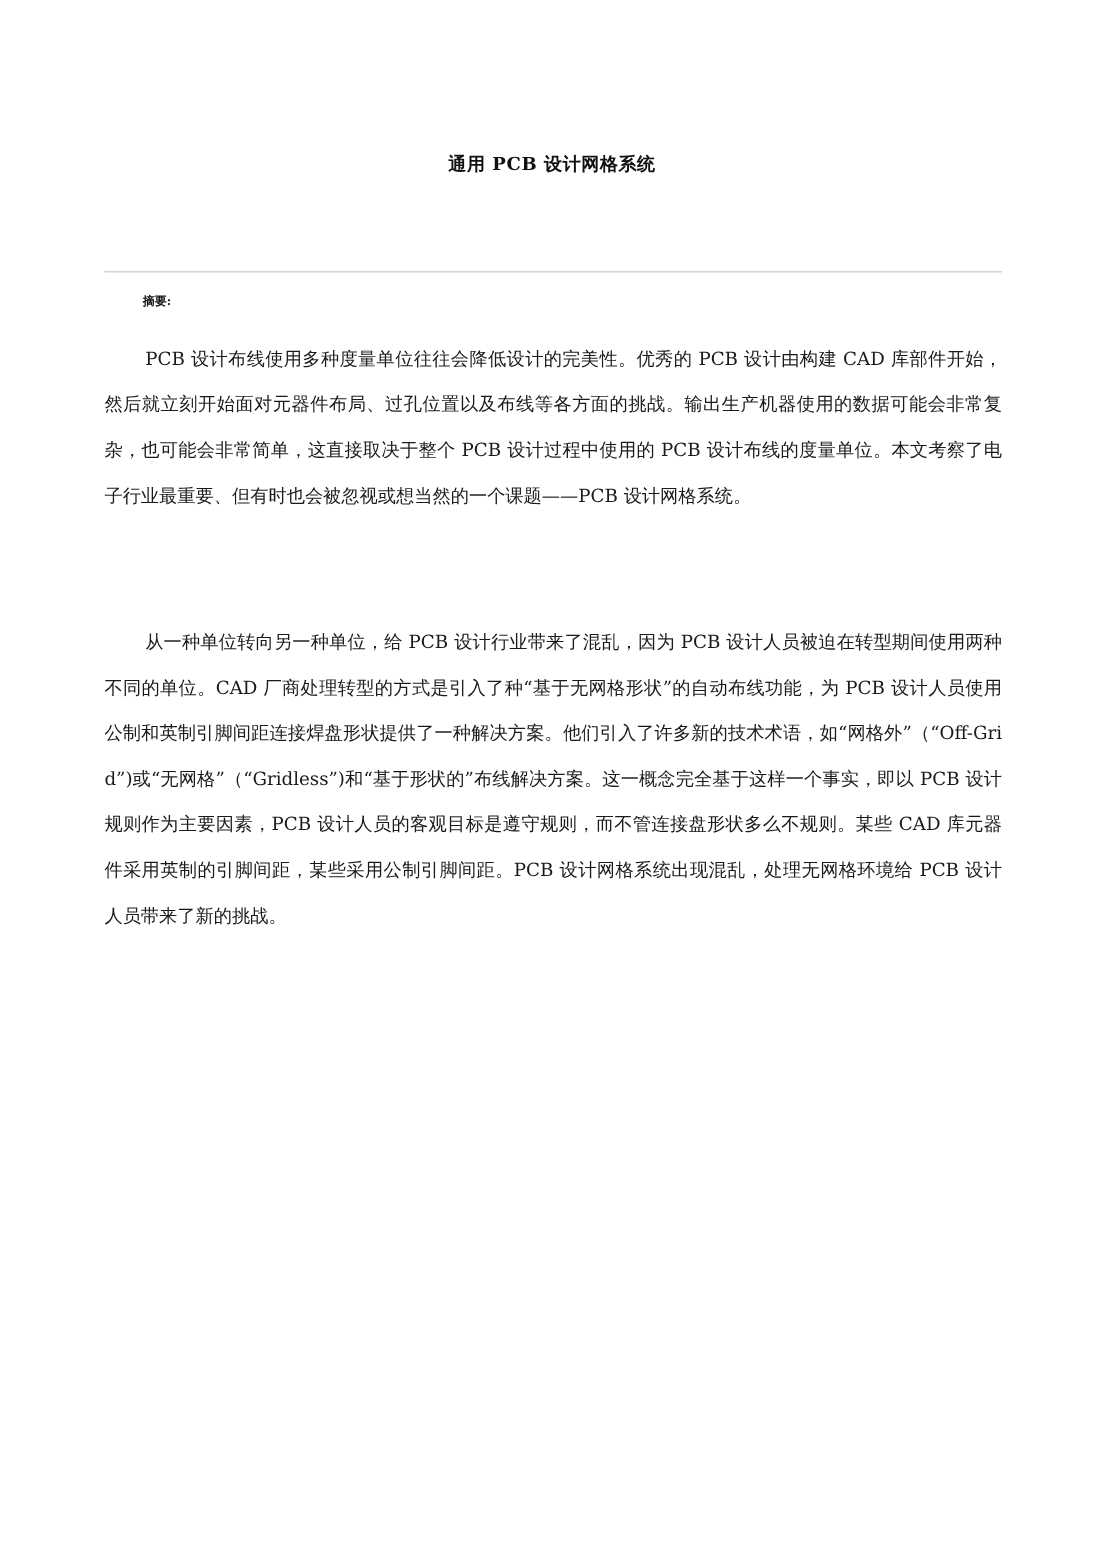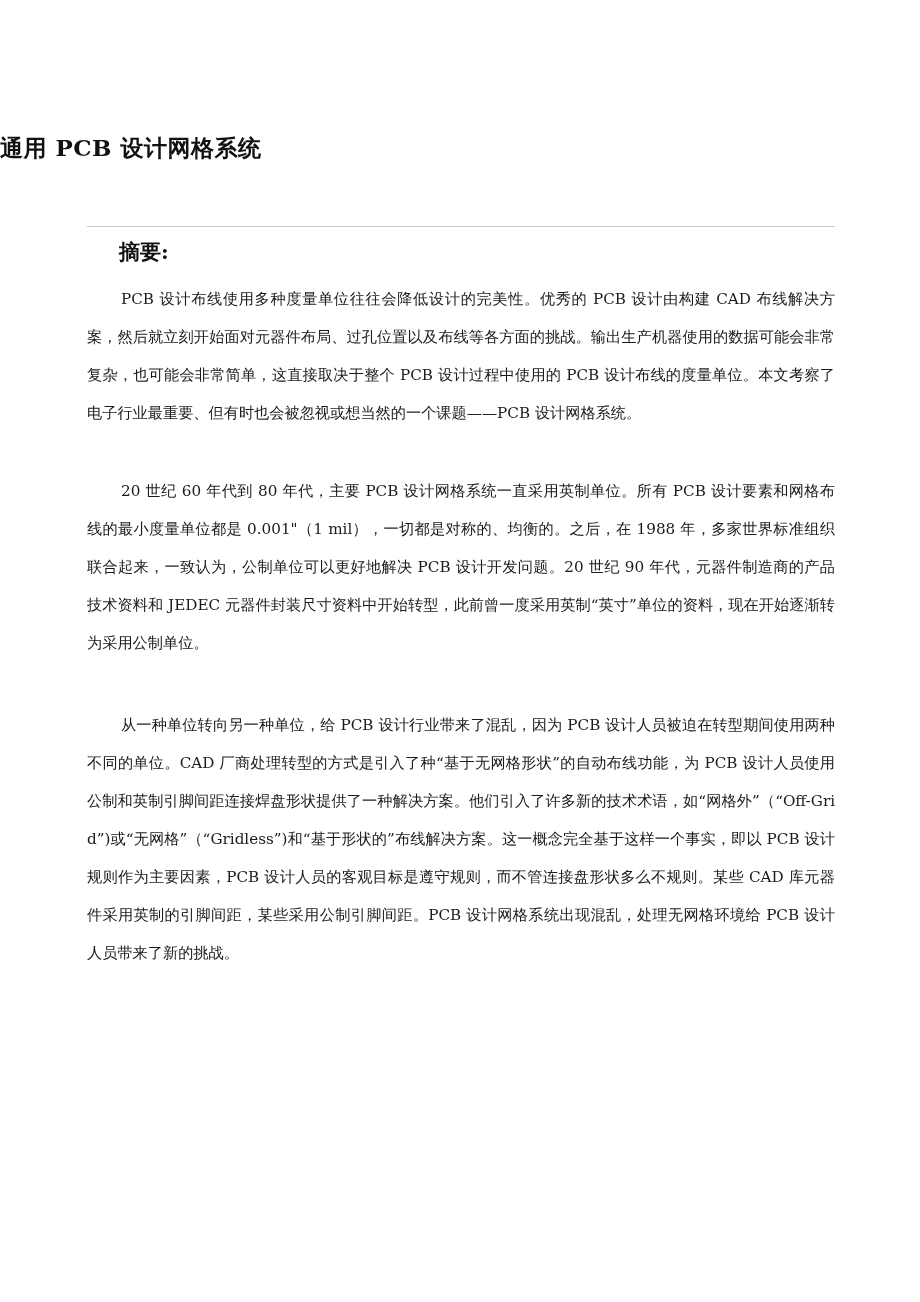--- a/index.html
+++ b/index.html
@@ -23,22 +23,22 @@
     width: 920px;
     height: 1302px;
     background: #ffffff;
   }
 
   .doc-title {
     position: absolute;
     left: 0;
     top: 118px;
     width: 920px;
-    text-align: left;
-    font-size: 23px;
+    text-align: center;
+    font-size: 15px;
     font-weight: bold;
     letter-spacing: 0.5px;
     color: #111111;
     font-family: "DejaVu Serif", "Liberation Serif", serif;
   }
 
   .divider {
     position: absolute;
     left: 87px;
     top: 218px;
@@ -49,21 +49,21 @@
   }
 
   .content {
     position: absolute;
     left: 87px;
     top: 238px;
     width: 748px;
   }
 
   .section-head {
-    font-size: 21px;
+    font-size: 10px;
     font-weight: bold;
     color: #111111;
     margin: 0 0 0 32px;
     line-height: 28px;
     font-family: "DejaVu Serif", "Liberation Serif", serif;
   }
 
   .para {
     font-size: 15.2px;
     line-height: 38px;
@@ -87,27 +87,26 @@
 
   <h1 class="doc-title">通用 PCB 设计网格系统</h1>
 
   <hr class="divider">
 
   <div class="content">
 
     <div>
       <div class="section-head">摘要:</div>
       <div class="gap-sm"></div>
-      <p class="para">PCB 设计布线使用多种度量单位往往会降低设计的完美性。优秀的 PCB 设计由构建 CAD 布线解决方案，然后就立刻开始面对元器件布局、过孔位置以及布线等各方面的挑战。输出生产机器使用的数据可能会非常复杂，也可能会非常简单，这直接取决于整个 PCB 设计过程中使用的 PCB 设计布线的度量单位。本文考察了电子行业最重要、但有时也会被忽视或想当然的一个课题——PCB 设计网格系统。</p>
+      <p class="para">PCB 设计布线使用多种度量单位往往会降低设计的完美性。优秀的 PCB 设计由构建 CAD 库部件开始，然后就立刻开始面对元器件布局、过孔位置以及布线等各方面的挑战。输出生产机器使用的数据可能会非常复杂，也可能会非常简单，这直接取决于整个 PCB 设计过程中使用的 PCB 设计布线的度量单位。本文考察了电子行业最重要、但有时也会被忽视或想当然的一个课题——PCB 设计网格系统。</p>
     </div>
 
     <div class="gap-lg"></div>
 
     <div>
       <div class="gap-sm"></div>
-      <p class="para">20 世纪 60 年代到 80 年代，主要 PCB 设计网格系统一直采用英制单位。所有 PCB 设计要素和网格布线的最小度量单位都是 0.001"（1 mil），一切都是对称的、均衡的。之后，在 1988 年，多家世界标准组织联合起来，一致认为，公制单位可以更好地解决 PCB 设计开发问题。20 世纪 90 年代，元器件制造商的产品技术资料和 JEDEC 元器件封装尺寸资料中开始转型，此前曾一度采用英制“英寸”单位的资料，现在开始逐渐转为采用公制单位。</p>
       <div class="gap-md"></div>
       <div class="gap-md"></div>
       <p class="para">从一种单位转向另一种单位，给 PCB 设计行业带来了混乱，因为 PCB 设计人员被迫在转型期间使用两种不同的单位。CAD 厂商处理转型的方式是引入了种“基于无网格形状”的自动布线功能，为 PCB 设计人员使用公制和英制引脚间距连接焊盘形状提供了一种解决方案。他们引入了许多新的技术术语，如“网格外”（“Off-Grid”)或“无网格”（“Gridless”)和“基于形状的”布线解决方案。这一概念完全基于这样一个事实，即以 PCB 设计规则作为主要因素，PCB 设计人员的客观目标是遵守规则，而不管连接盘形状多么不规则。某些 CAD 库元器件采用英制的引脚间距，某些采用公制引脚间距。PCB 设计网格系统出现混乱，处理无网格环境给 PCB 设计人员带来了新的挑战。</p>
     </div>
 
   </div>
 </div>
 
 </body></html>

